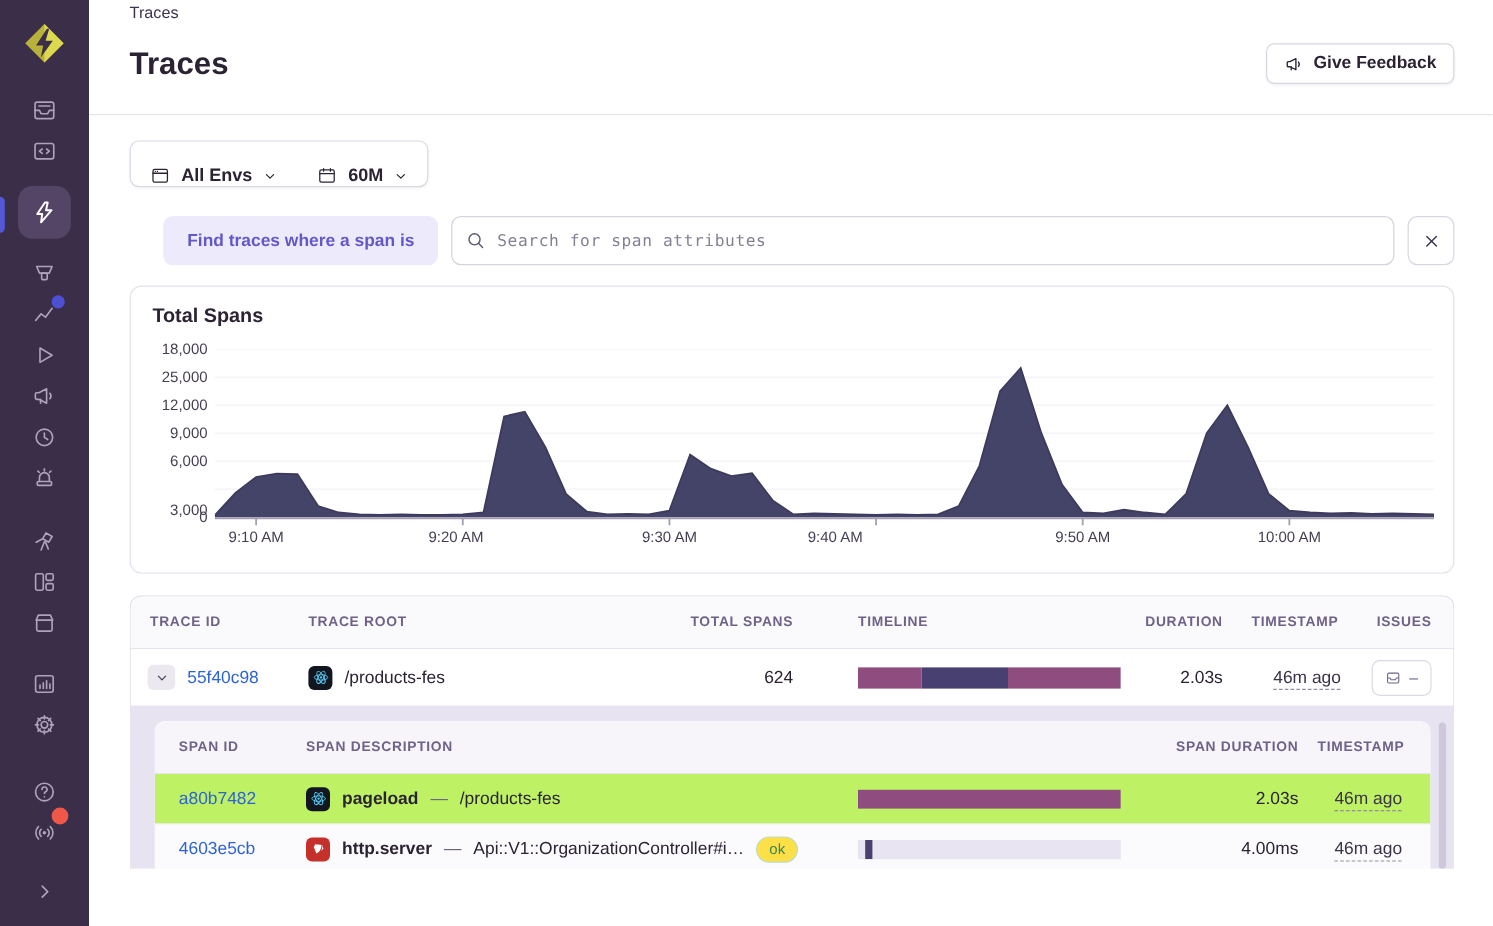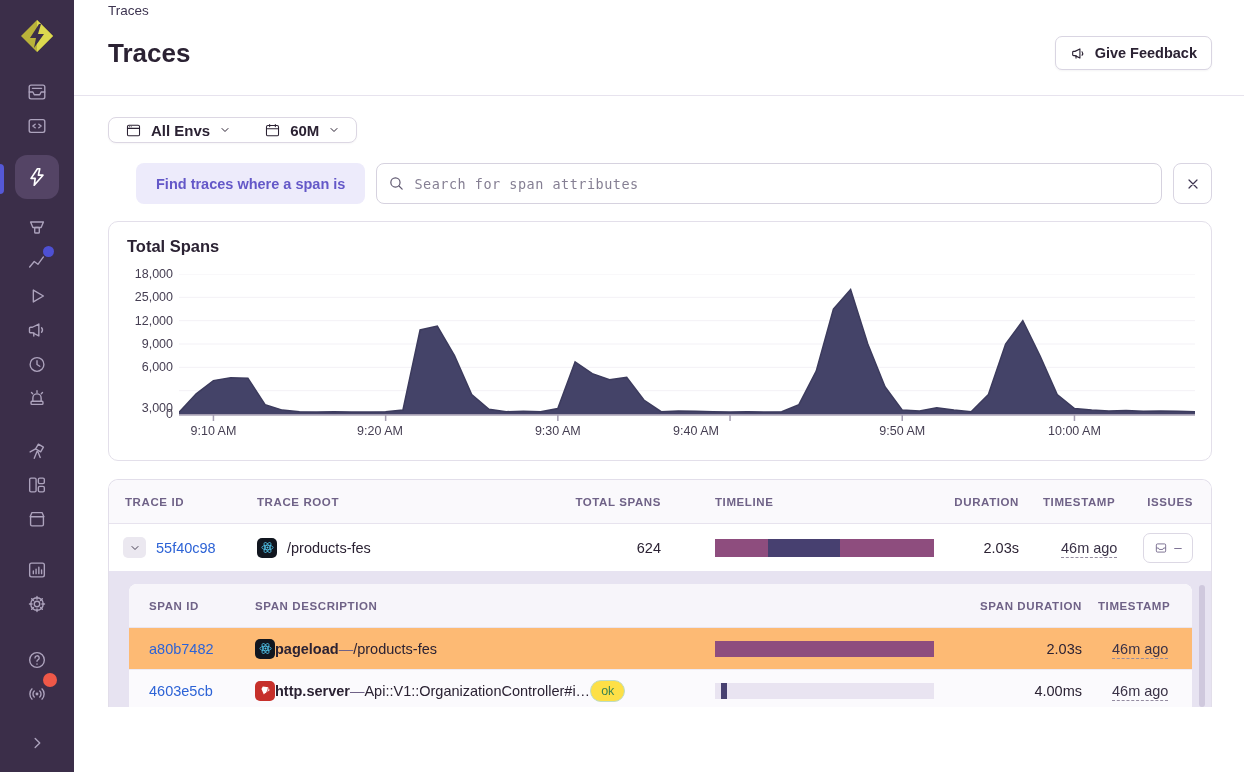--- a/index.html
+++ b/index.html
@@ -29,22 +29,22 @@
   .feedback-btn { position:absolute; right:32px; top:36px; height:34px; padding:0 14px;
     display:flex; align-items:center; gap:8px; background:#fff; border:1px solid #d9d5e2;
     border-radius:7px; font-size:14.5px; font-weight:700; color:#2b2233; cursor:pointer;
     box-shadow:0 1px 2px rgba(43,34,51,.05); }
   .feedback-btn svg { width:17px; height:17px; stroke:#2b2233; fill:none; stroke-width:1.6;
     stroke-linecap:round; stroke-linejoin:round; }
 
   
   .content { padding:21px 32px 0 34px; flex:1; overflow:hidden; }
 
-  .filter-bar { display:inline-flex; height:26px; border:1px solid #dcd7e3; border-radius:8px;
-    background:#fff; box-shadow:0 1px 2px rgba(43,34,51,.04); align-items:center; }
+  .filter-bar { display:inline-flex; height:39px; border:1px solid #dcd7e3; border-radius:8px;
+    background:#fff; box-shadow:0 1px 2px rgba(43,34,51,.04); align-items:flex-end; }
   .filter-btn { display:flex; align-items:center; gap:9px; padding:0 16px; font-size:15px;
     font-weight:700; color:#2b2233; cursor:pointer; background:none; border:none; }
   .filter-btn svg.ic { width:17px; height:17px; stroke:#2b2233; fill:none; stroke-width:1.5;
     stroke-linecap:round; stroke-linejoin:round; }
   .filter-btn svg.chev { width:12px; height:12px; stroke:#2b2233; fill:none; stroke-width:2;
     stroke-linecap:round; stroke-linejoin:round; }
   .filter-divider { width:1px; background:#e4e0ea; margin:0; }
 
   .search-row { margin-top:20px; display:flex; gap:11px; align-items:stretch;margin-left:28px; }
   .where-pill { display:flex; align-items:center; padding:0 20px; background:#edebfb;
@@ -109,23 +109,23 @@
     display:flex; align-items:center; justify-content:center; gap:6px; cursor:pointer; color:#6f6287; }
   .issues-btn svg { width:14px; height:14px; stroke:#6f6287; fill:none; stroke-width:1.5; }
 
   
   .expand-wrap { background:#e7e3f1; padding:13px 19px 0 20px; position:relative; height:136px; }
   .spans-table { background:#fff; border-radius:8px 8px 0 0; overflow:hidden; }
   .span-grid { display:grid; grid-template-columns:126px minmax(0,1fr) 248px 128px 110px;
     align-items:center; }
   .span-th-row { height:44px; background:#f7f5fa; border-bottom:1px solid #e9e5f0; }
   .pl20 { padding-left:20px; } .pl16b { padding-left:16px; }
-  .span-row { height:42px; border-bottom:1px solid #edeaf3; background:#fdba74; }
+  .span-row { height:42px; border-bottom:1px solid #edeaf3; background:#bef264; }
   .span-row.alt { background:#fbfafd; }
-  .span-desc { display:flex; align-items:center; font-size:14.5px; min-width:0;text-align:center; }
+  .span-desc { display:flex; align-items:center; gap:10px; font-size:14.5px; min-width:0;text-align:center; }
   .span-op { font-weight:700; white-space:nowrap; }
   .desc-dash { color:#6f6287; }
   .desc-text { white-space:nowrap; overflow:hidden; text-overflow:ellipsis; color:#2b2233; }
   .ok-badge { flex:none; height:22px; padding:0 10px; border:1px solid #bedcc6; border-radius:11px;
     background:#fde047; color:#3c8452; font-size:12.5px; display:flex; align-items:center; }
   .span-bar { position:relative; height:16px; width:219px; margin-left:9px; overflow:hidden; }
   .span-bar .seg { position:absolute; top:0; bottom:0; }
   .scroll-thumb { position:absolute; right:6px; top:14px; bottom:0; width:6px;
     background:#cfc8dd; border-radius:3px; cursor:pointer; }
 </style>

